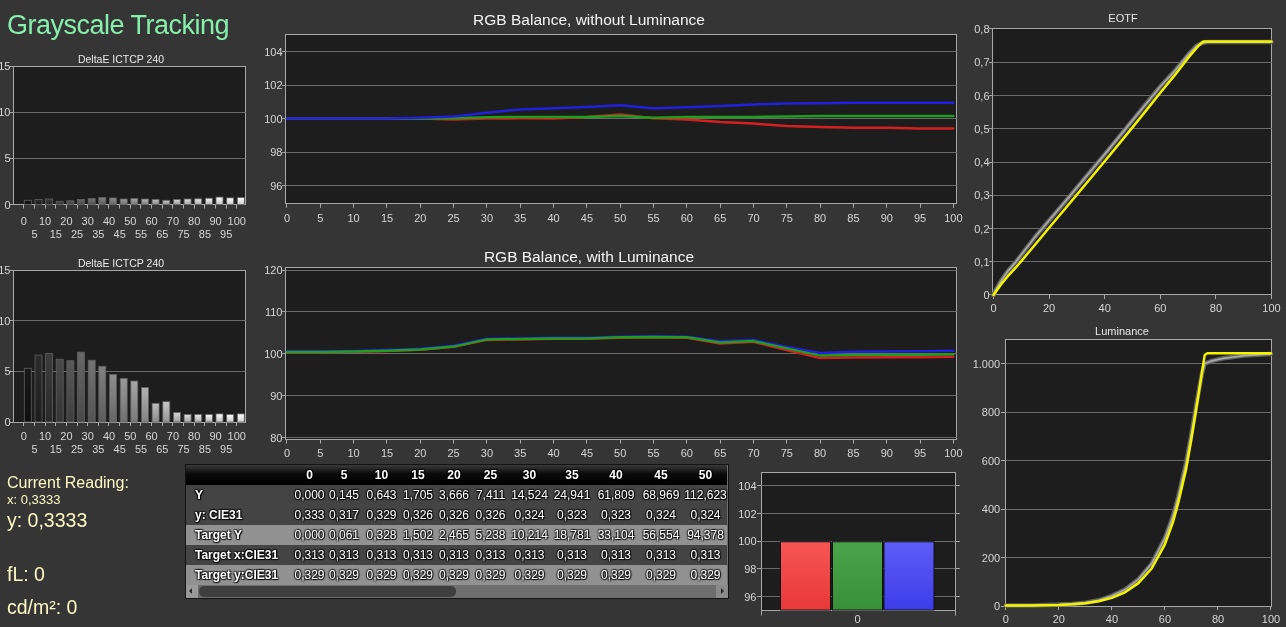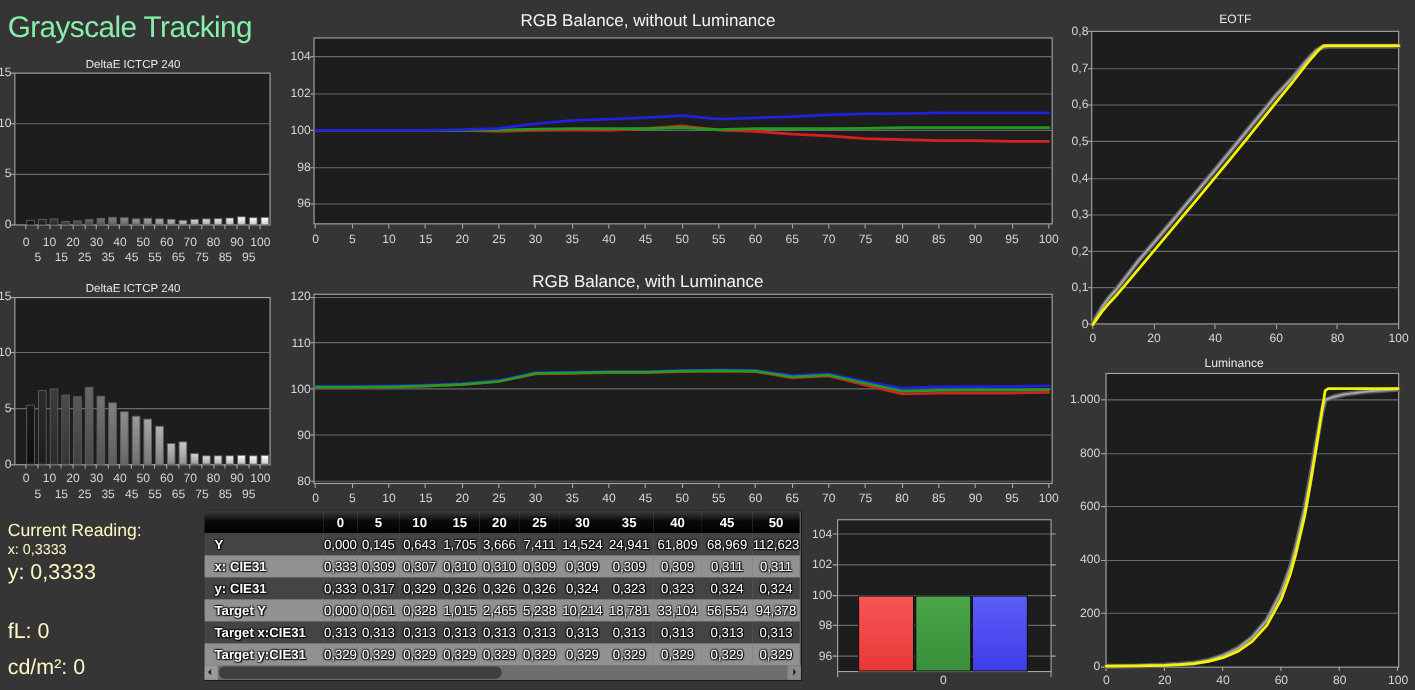--- a/index.html
+++ b/index.html
@@ -623,54 +623,40 @@
           <td>0,643</td>
           <td>1,705</td>
           <td>3,666</td>
           <td>7,411</td>
           <td>14,524</td>
           <td>24,941</td>
           <td>61,809</td>
           <td>68,969</td>
           <td>112,623</td>
         </tr>
-        <tr class="light">
-          <td class="lab">x: CIE31</td>
-          <td>0,333</td>
-          <td>0,309</td>
-          <td>0,307</td>
-          <td>0,310</td>
-          <td>0,310</td>
-          <td>0,309</td>
-          <td>0,309</td>
-          <td>0,309</td>
-          <td>0,309</td>
-          <td>0,311</td>
-          <td>0,311</td>
-        </tr>
         <tr class="dark">
           <td class="lab">y: CIE31</td>
           <td>0,333</td>
           <td>0,317</td>
           <td>0,329</td>
           <td>0,326</td>
           <td>0,326</td>
           <td>0,326</td>
           <td>0,324</td>
           <td>0,323</td>
           <td>0,323</td>
           <td>0,324</td>
           <td>0,324</td>
         </tr>
         <tr class="light">
           <td class="lab">Target Y</td>
           <td>0,000</td>
           <td>0,061</td>
           <td>0,328</td>
-          <td>1,015</td>
+          <td>1,502</td>
           <td>2,465</td>
           <td>5,238</td>
           <td>10,214</td>
           <td>18,781</td>
           <td>33,104</td>
           <td>56,554</td>
           <td>94,378</td>
         </tr>
         <tr class="dark">
           <td class="lab">Target x:CIE31</td>

